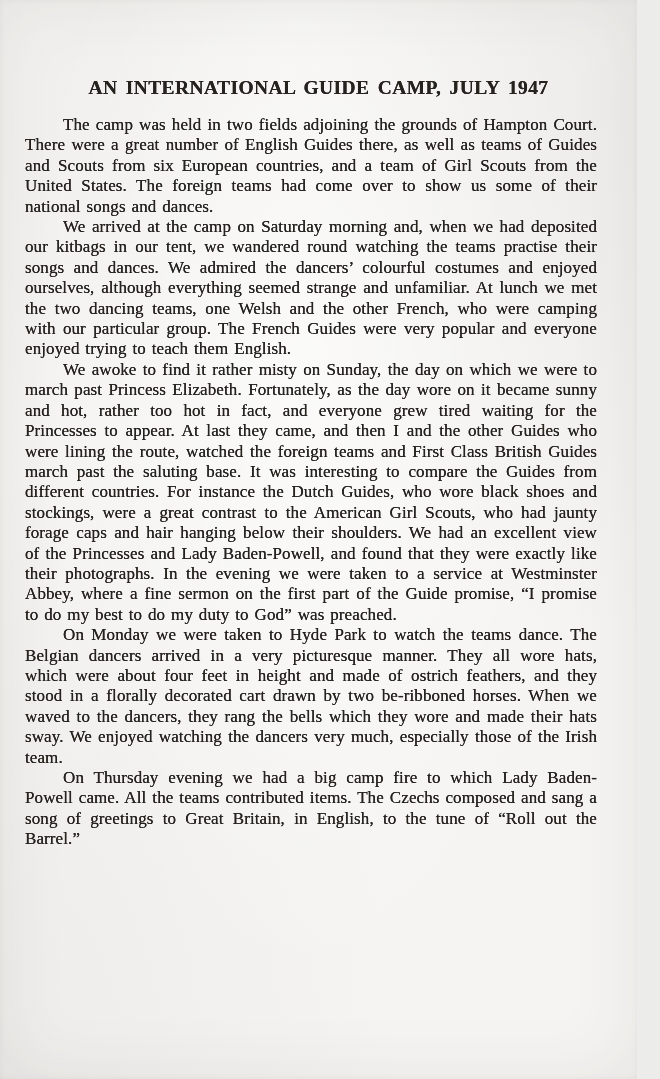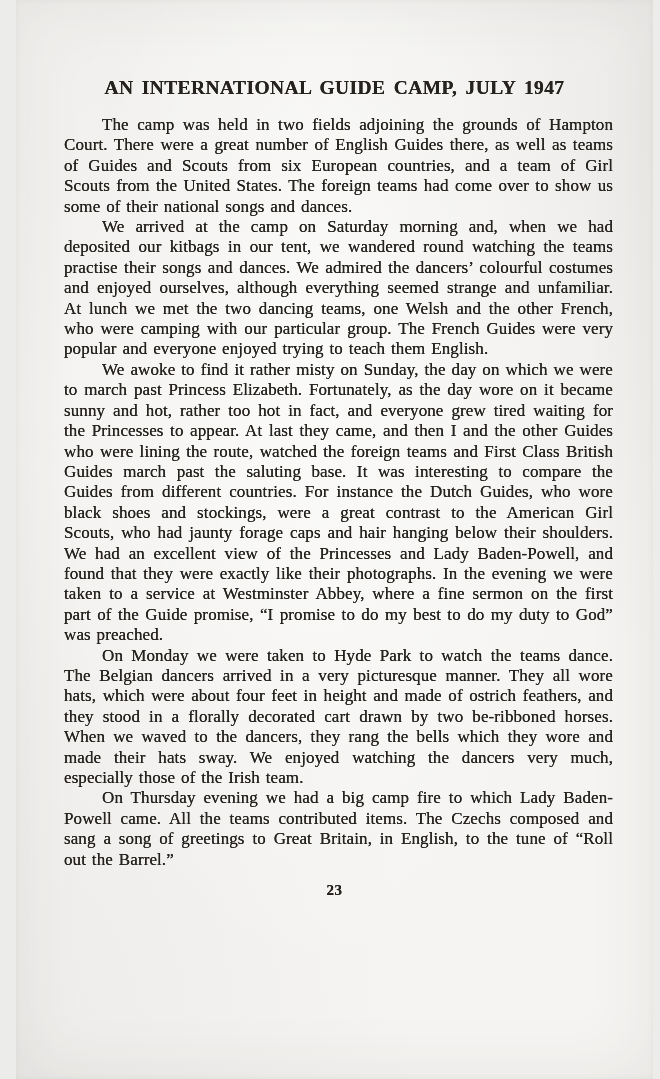--- a/index.html
+++ b/index.html
@@ -16,37 +16,36 @@
     height: 1079px;
     overflow: hidden;
     background-color: var(--paper);
     background-image:
       radial-gradient(ellipse at 48% 35%, rgba(255,255,255,0.55), rgba(255,255,255,0) 62%),
       radial-gradient(ellipse at 0% 100%, rgba(90,90,88,0.05), rgba(0,0,0,0) 45%),
       radial-gradient(ellipse at 100% 10%, rgba(90,90,88,0.05), rgba(0,0,0,0) 40%),
       radial-gradient(ellipse at 15% 8%, rgba(120,120,118,0.04), rgba(0,0,0,0) 30%);
     box-shadow: inset 0 0 70px rgba(60,58,55,0.08), inset 0 0 6px rgba(60,58,55,0.05);
     color: var(--ink);
-    margin-left: 16px;
   }
 
   .title {
     margin-top: 76px;
     text-align: center;
     font-size: 19.5px;
     line-height: 24px;
     font-weight: 700;
     letter-spacing: 0.4px;
     word-spacing: 3px;
     text-shadow: 0 0 0.5px currentColor;
   }
 
   .body-text {
     margin-top: 15px;
-    padding-left: 48px;
+    padding-left: 25px;
     padding-right: 40px;
   }
 
   .body-text p {
     font-size: 17px;
     line-height: 20.4px;
     text-align: justify;
     text-indent: 38px;
     word-spacing: 1.5px;
     letter-spacing: 0.1px;
@@ -69,14 +68,13 @@
   <h1 class="title">AN INTERNATIONAL GUIDE CAMP, JULY 1947</h1>
 
   <div class="body-text">
     <p>The camp was held in two fields adjoining the grounds of Hampton Court. There were a great number of English Guides there, as well as teams of Guides and Scouts from six European countries, and a team of Girl Scouts from the United States. The foreign teams had come over to show us some of their national songs and dances.</p>
     <p>We arrived at the camp on Saturday morning and, when we had deposited our kitbags in our tent, we wandered round watching the teams practise their songs and dances. We admired the dancers’ colourful costumes and enjoyed ourselves, although everything seemed strange and unfamiliar. At lunch we met the two dancing teams, one Welsh and the other French, who were camping with our particular group. The French Guides were very popular and everyone enjoyed trying to teach them English.</p>
     <p>We awoke to find it rather misty on Sunday, the day on which we were to march past Princess Elizabeth. Fortunately, as the day wore on it became sunny and hot, rather too hot in fact, and everyone grew tired waiting for the Princesses to appear. At last they came, and then I and the other Guides who were lining the route, watched the foreign teams and First Class British Guides march past the saluting base. It was interesting to compare the Guides from different countries. For instance the Dutch Guides, who wore black shoes and stockings, were a great contrast to the American Girl Scouts, who had jaunty forage caps and hair hanging below their shoulders. We had an excellent view of the Princesses and Lady Baden-Powell, and found that they were exactly like their photographs. In the evening we were taken to a service at Westminster Abbey, where a fine sermon on the first part of the Guide promise, “I promise to do my best to do my duty to God” was preached.</p>
     <p>On Monday we were taken to Hyde Park to watch the teams dance. The Belgian dancers arrived in a very picturesque manner. They all wore hats, which were about four feet in height and made of ostrich feathers, and they stood in a florally decorated cart drawn by two be-ribboned horses. When we waved to the dancers, they rang the bells which they wore and made their hats sway. We enjoyed watching the dancers very much, especially those of the Irish team.</p>
     <p>On Thursday evening we had a big camp fire to which Lady Baden-Powell came. All the teams contributed items. The Czechs composed and sang a song of greetings to Great Britain, in English, to the tune of “Roll out the Barrel.”</p>
   </div>
 
-  <div class="page-number">23</div>
 </div>
 
 </body></html>

